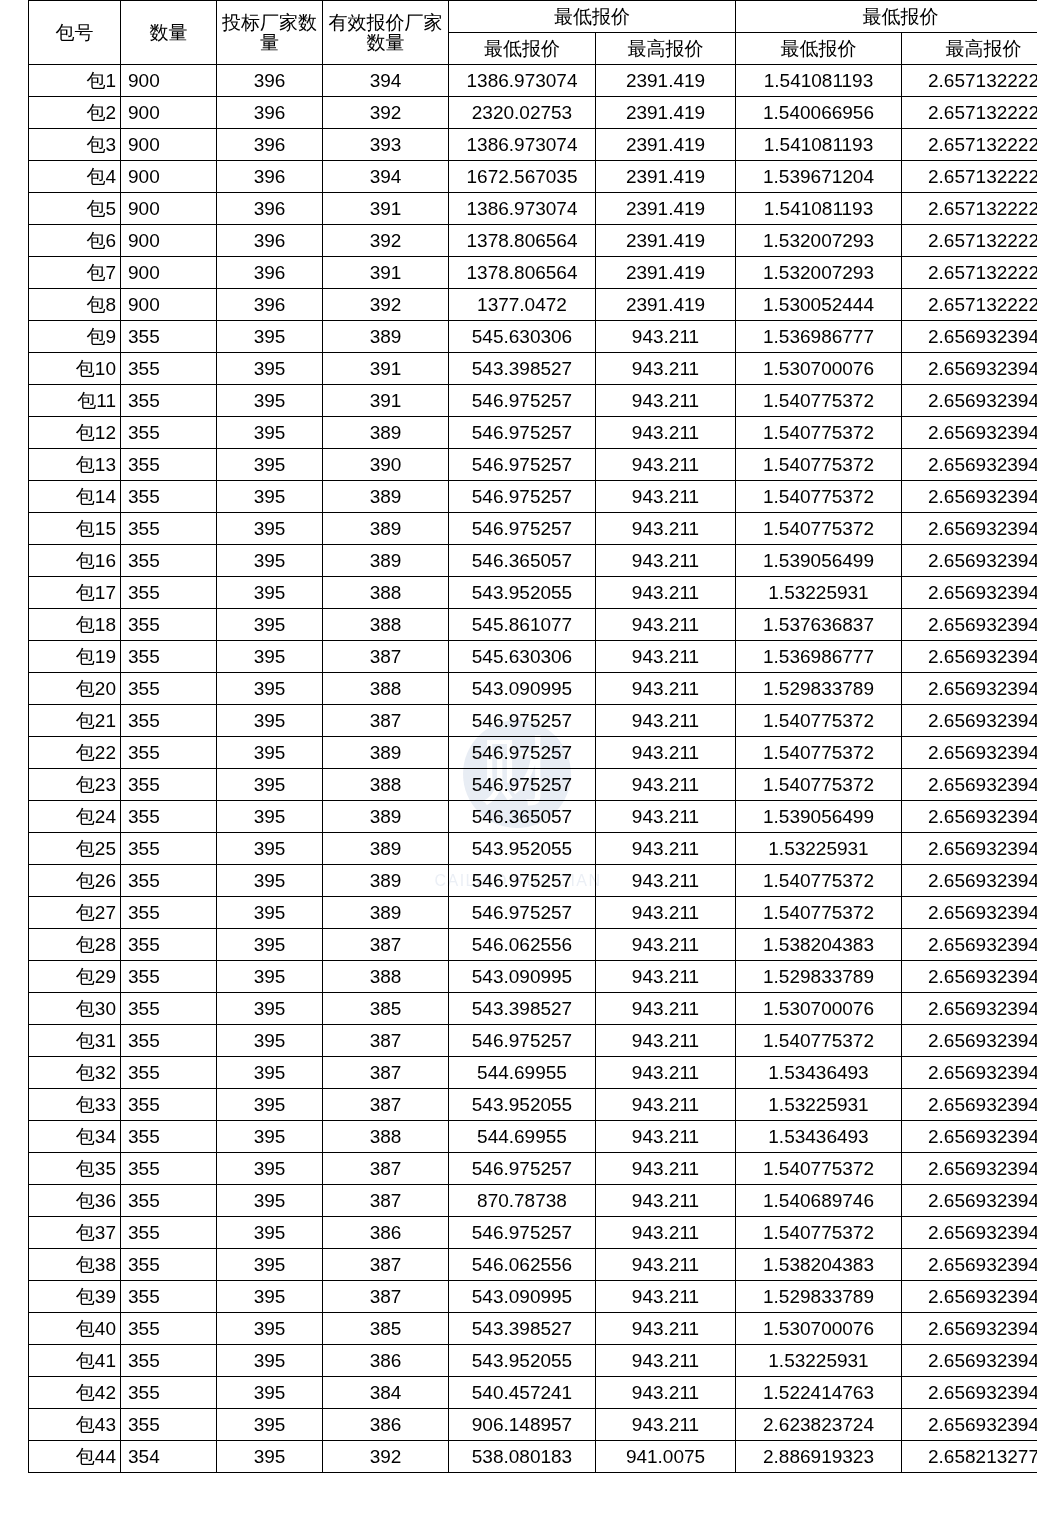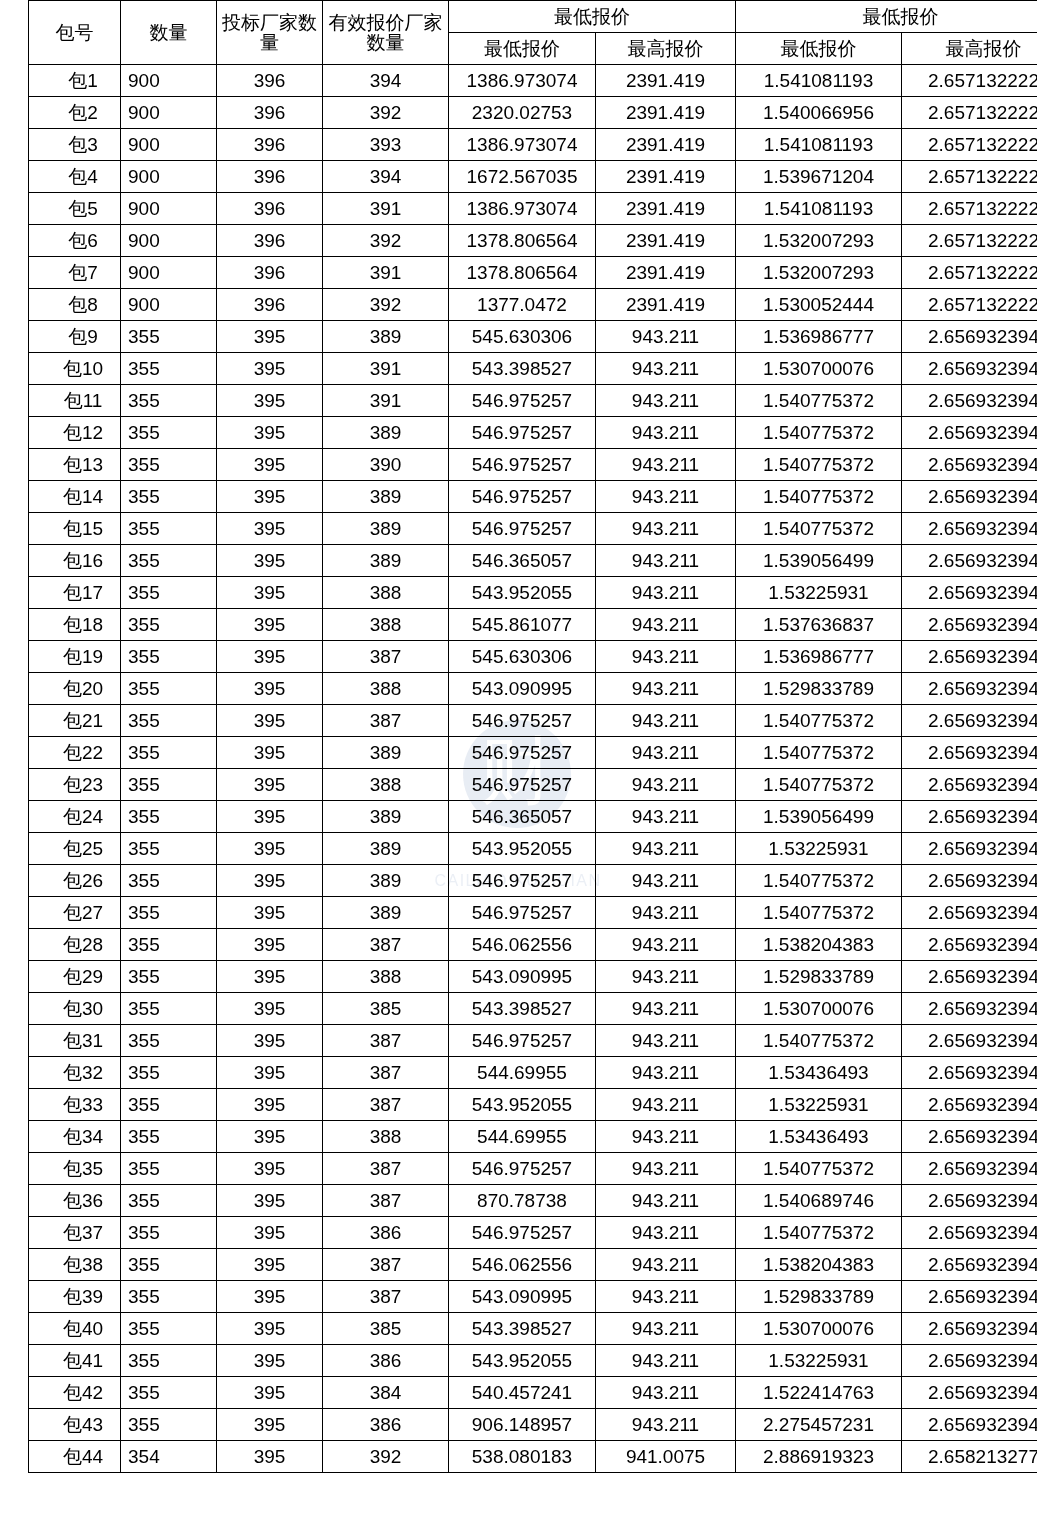--- a/index.html
+++ b/index.html
@@ -45,21 +45,21 @@
     font-weight: normal;
   }
   .hdr-tall {
     height: 34px;
   }
   tbody td {
     text-align: center;
     vertical-align: middle;
   }
   tbody td.c-pkg {
-    text-align: center;
+    text-align: right;
     padding-left: 21px;
   }
   tbody td.c-qty {
     text-align: left;
     padding-left: 7px;
   }
   
   col.w-pkg   { width: 92px; }
   col.w-qty   { width: 96px; }
   col.w-bidc  { width: 106px; }
@@ -579,21 +579,21 @@
           <td>1.522414763</td>
           <td>2.656932394</td>
         </tr>
         <tr>
           <td class="c-pkg">包43</td>
           <td class="c-qty">355</td>
           <td>395</td>
           <td>386</td>
           <td>906.148957</td>
           <td>943.211</td>
-          <td>2.275457231</td>
+          <td>2.623823724</td>
           <td>2.656932394</td>
         </tr>
         <tr>
           <td class="c-pkg">包44</td>
           <td class="c-qty">354</td>
           <td>395</td>
           <td>392</td>
           <td>538.080183</td>
           <td>941.0075</td>
           <td>2.886919323</td>

